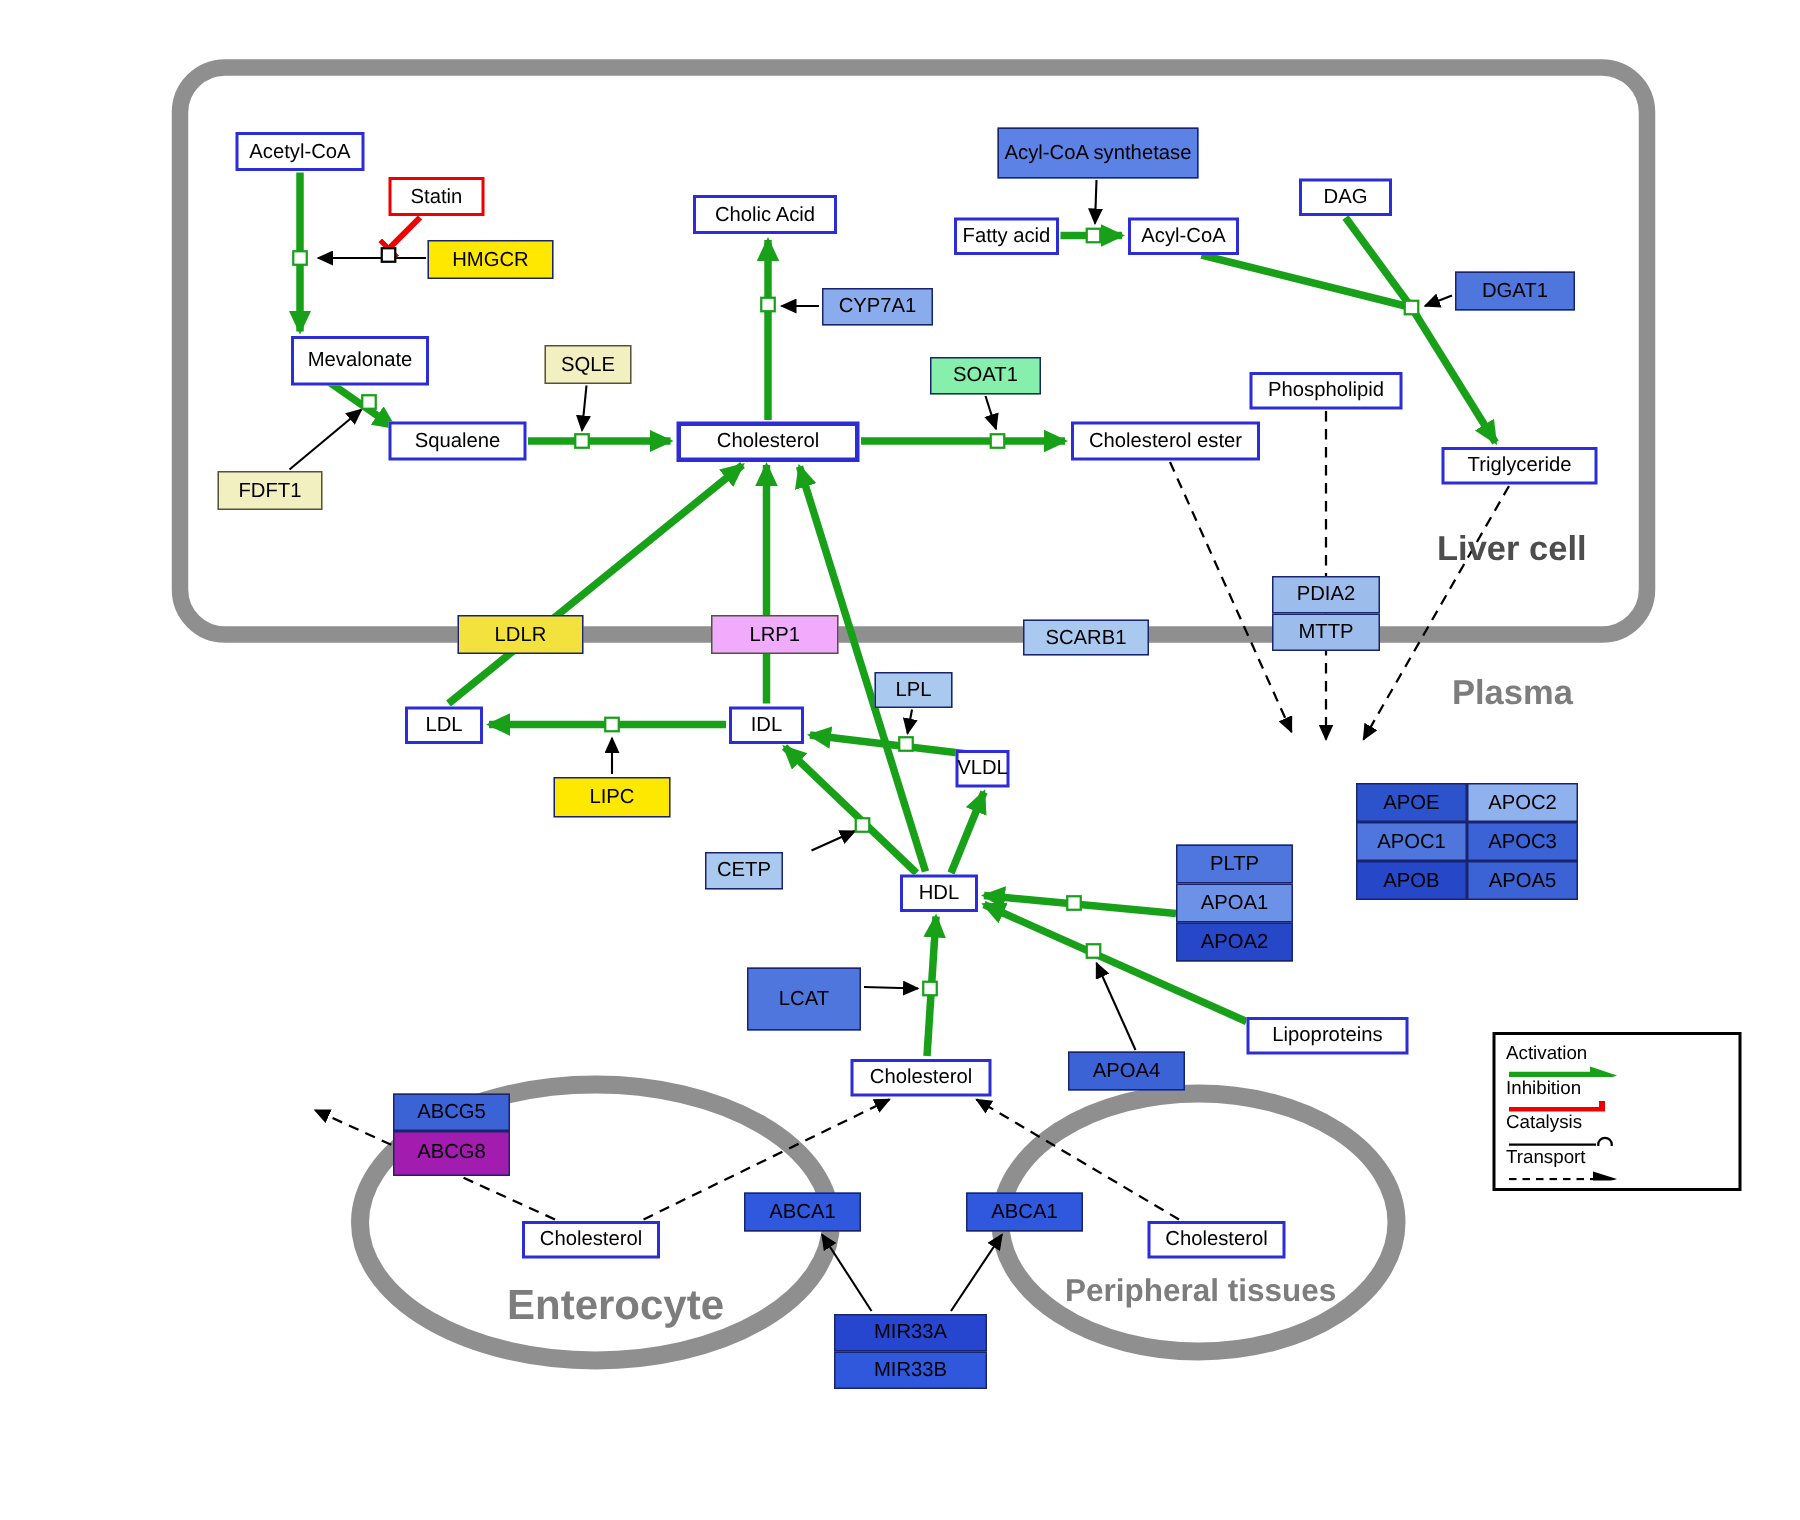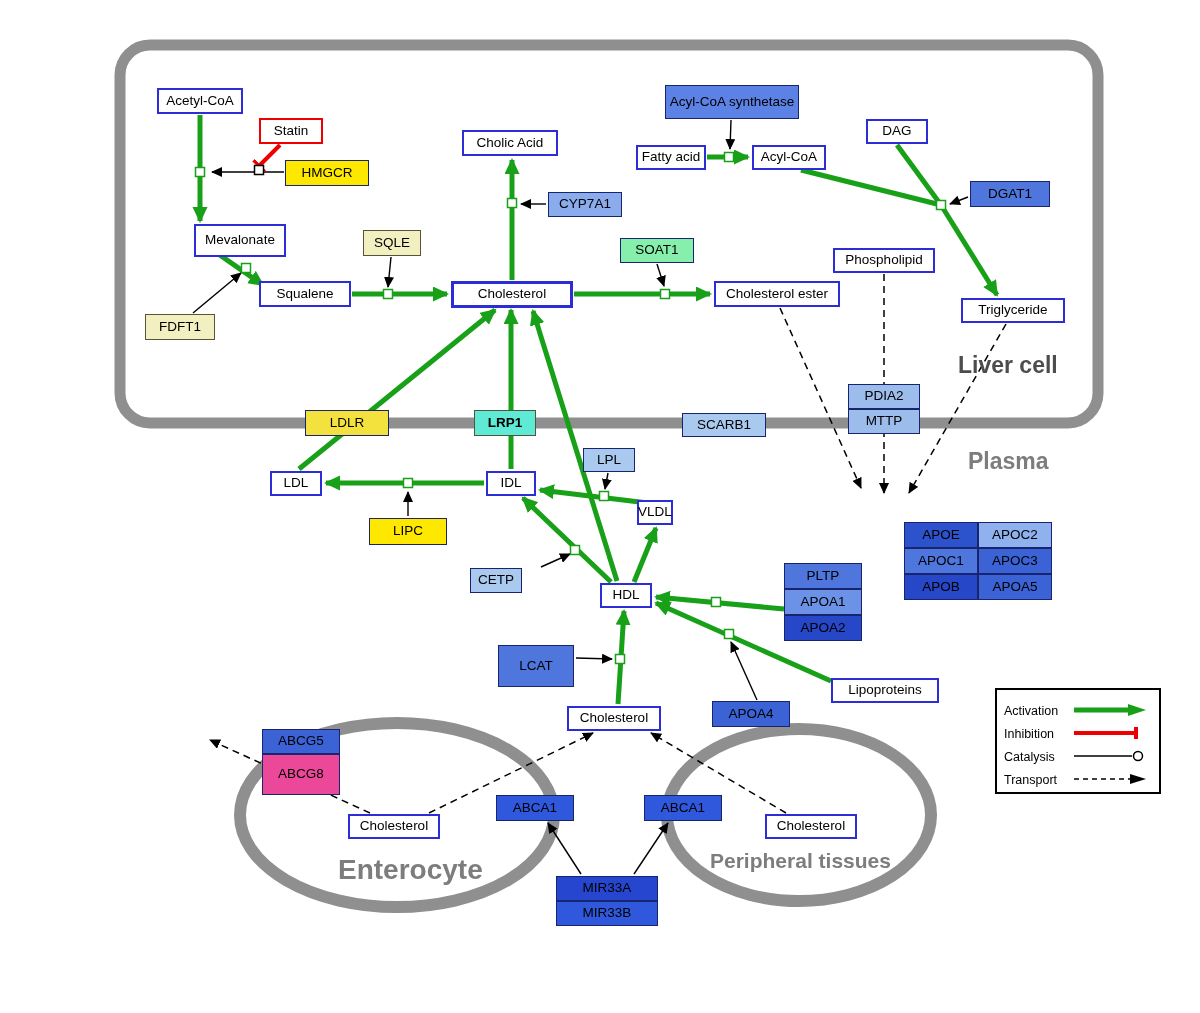--- a/index.html
+++ b/index.html
@@ -19,21 +19,21 @@
   .edge-catalysis{stroke:#000;stroke-width:1.4;fill:none;}
   .edge-transport{stroke:#000;stroke-width:1.5;fill:none;stroke-dasharray:7 5;}
   .edge-inhibition{stroke:#ee0000;stroke-width:4;fill:none;}
   .region-label{position:absolute;font-weight:bold;white-space:nowrap;}
   .lbl-liver{left:958px;top:352px;font-size:23px;color:#4d4d4d;}
   .lbl-plasma{left:968px;top:448px;font-size:23px;color:#7d7d7d;}
   .lbl-enterocyte{left:338px;top:854px;font-size:28px;color:#7d7d7d;}
   .lbl-peripheral{left:710px;top:849px;font-size:21px;color:#7d7d7d;}
   #legend{position:absolute;left:995px;top:688px;width:166px;border:2px solid #000;
           background:#fff;padding:5px 7px;box-sizing:border-box;}
-  .legend-row{display:flex;align-items:flex-end;justify-content:space-between;height:23px;}
+  .legend-row{display:flex;align-items:flex-start;justify-content:space-between;height:23px;flex-direction:column;}
   .legend-label{font-size:12.5px;color:#000;}
 </style>
 </head>
 <body>
 
 <div id="canvas">
 
   <svg id="edges-svg" width="1200" height="1013" viewBox="0 0 1200 1013">
     <defs>
       <marker id="arr-green" markerUnits="strokeWidth" markerWidth="3.6" markerHeight="3.2" refX="2.8" refY="1.5" orient="auto">
@@ -120,21 +120,21 @@
       <div class="node gene" style="left: 620px; top: 237.5px; width: 74px; height: 25px; background: #86efac;">SOAT1</div>
       <div class="node metab" style="left: 714px; top: 281px; width: 126px; height: 26px;">Cholesterol ester</div>
       <div class="node gene" style="left: 665px; top: 85px; width: 134px; height: 34px; background: rgb(91, 130, 228);">Acyl-CoA synthetase</div>
       <div class="node metab" style="left: 636px; top: 144.5px; width: 70px; height: 25px;">Fatty acid</div>
       <div class="node metab" style="left: 752px; top: 144.5px; width: 74px; height: 25px;">Acyl-CoA</div>
       <div class="node metab" style="left: 866px; top: 118.5px; width: 62px; height: 25px;">DAG</div>
       <div class="node gene" style="left: 970px; top: 181px; width: 80px; height: 26px; background: rgb(79, 118, 220);">DGAT1</div>
       <div class="node metab" style="left: 833px; top: 247.5px; width: 102px; height: 25px;">Phospholipid</div>
       <div class="node metab" style="left: 961px; top: 297.5px; width: 104px; height: 25px;">Triglyceride</div>
       <div class="node gene" style="left: 305px; top: 410px; width: 84px; height: 26px; background: rgb(243, 226, 62);">LDLR</div>
-      <div class="node gene-pale" style="left: 474px; top: 410px; width: 62px; height: 26px; background: #5eead4; font-weight: bold;">LRP1</div>
+      <div class="node gene-pale" style="left: 474px; top: 410px; width: 85px; height: 26px; background: #f0abfc;">LRP1</div>
       <div class="node gene" style="left: 682px; top: 413px; width: 84px; height: 24px; background: rgb(169, 201, 239);">SCARB1</div>
       <div class="node gene" style="left: 848px; top: 383.5px; width: 72px; height: 25px; background: rgb(156, 188, 236);">PDIA2</div>
       <div class="node gene" style="left: 848px; top: 408.5px; width: 72px; height: 25px; background: rgb(156, 188, 236);">MTTP</div>
       <div class="node metab" style="left: 270px; top: 470.5px; width: 52px; height: 25px;">LDL</div>
       <div class="node metab" style="left: 486px; top: 470.5px; width: 50px; height: 25px;">IDL</div>
       <div class="node gene" style="left: 369px; top: 517.5px; width: 78px; height: 27px; background: rgb(255, 232, 0);">LIPC</div>
       <div class="node gene" style="left: 583px; top: 448px; width: 52px; height: 24px; background: rgb(169, 201, 239);">LPL</div>
       <div class="node metab" style="left: 637px; top: 499.5px; width: 36px; height: 25px;">VLDL</div>
       <div class="node gene" style="left: 470px; top: 567.5px; width: 52px; height: 25px; background: rgb(169, 201, 239);">CETP</div>
       <div class="node metab" style="left: 600px; top: 582.5px; width: 52px; height: 25px;">HDL</div>
@@ -145,21 +145,21 @@
       <div class="node gene" style="left: 712px; top: 701px; width: 78px; height: 26px; background: rgb(59, 99, 214);">APOA4</div>
       <div class="node metab" style="left: 831px; top: 677.5px; width: 108px; height: 25px;">Lipoproteins</div>
       <div class="node gene" style="left: 904px; top: 522px; width: 74px; height: 26px; background: rgb(45, 83, 204);">APOE</div>
       <div class="node gene" style="left: 978px; top: 522px; width: 74px; height: 26px; background: rgb(143, 178, 238);">APOC2</div>
       <div class="node gene" style="left: 904px; top: 548px; width: 74px; height: 26px; background: rgb(79, 118, 220);">APOC1</div>
       <div class="node gene" style="left: 978px; top: 548px; width: 74px; height: 26px; background: rgb(59, 99, 214);">APOC3</div>
       <div class="node gene" style="left: 904px; top: 574px; width: 74px; height: 26px; background: rgb(37, 71, 200);">APOB</div>
       <div class="node gene" style="left: 978px; top: 574px; width: 74px; height: 26px; background: rgb(59, 99, 214);">APOA5</div>
       <div class="node metab" style="left: 567px; top: 705.5px; width: 94px; height: 25px;">Cholesterol</div>
       <div class="node gene" style="left: 262px; top: 728.5px; width: 78px; height: 25px; background: rgb(59, 99, 214);">ABCG5</div>
-      <div class="node gene" style="left: 262px; top: 753.5px; width: 78px; height: 41px; background: #ec4899;">ABCG8</div>
+      <div class="node gene" style="left: 262px; top: 753.5px; width: 78px; height: 30px; background: #a21caf;">ABCG8</div>
       <div class="node metab" style="left: 348px; top: 813.5px; width: 92px; height: 25px;">Cholesterol</div>
       <div class="node gene" style="left: 496px; top: 795px; width: 78px; height: 26px; background: rgb(47, 88, 221);">ABCA1</div>
       <div class="node gene" style="left: 644px; top: 795px; width: 78px; height: 26px; background: rgb(47, 88, 221);">ABCA1</div>
       <div class="node metab" style="left: 765px; top: 813.5px; width: 92px; height: 25px;">Cholesterol</div>
       <div class="node gene" style="left: 556px; top: 875.5px; width: 102px; height: 25px; background: rgb(38, 70, 208);">MIR33A</div>
       <div class="node gene" style="left: 556px; top: 900.5px; width: 102px; height: 25px; background: rgb(47, 88, 221);">MIR33B</div>
     </div>
 
   <div class="region-label lbl-liver">Liver cell</div>
   <div class="region-label lbl-plasma">Plasma</div>

